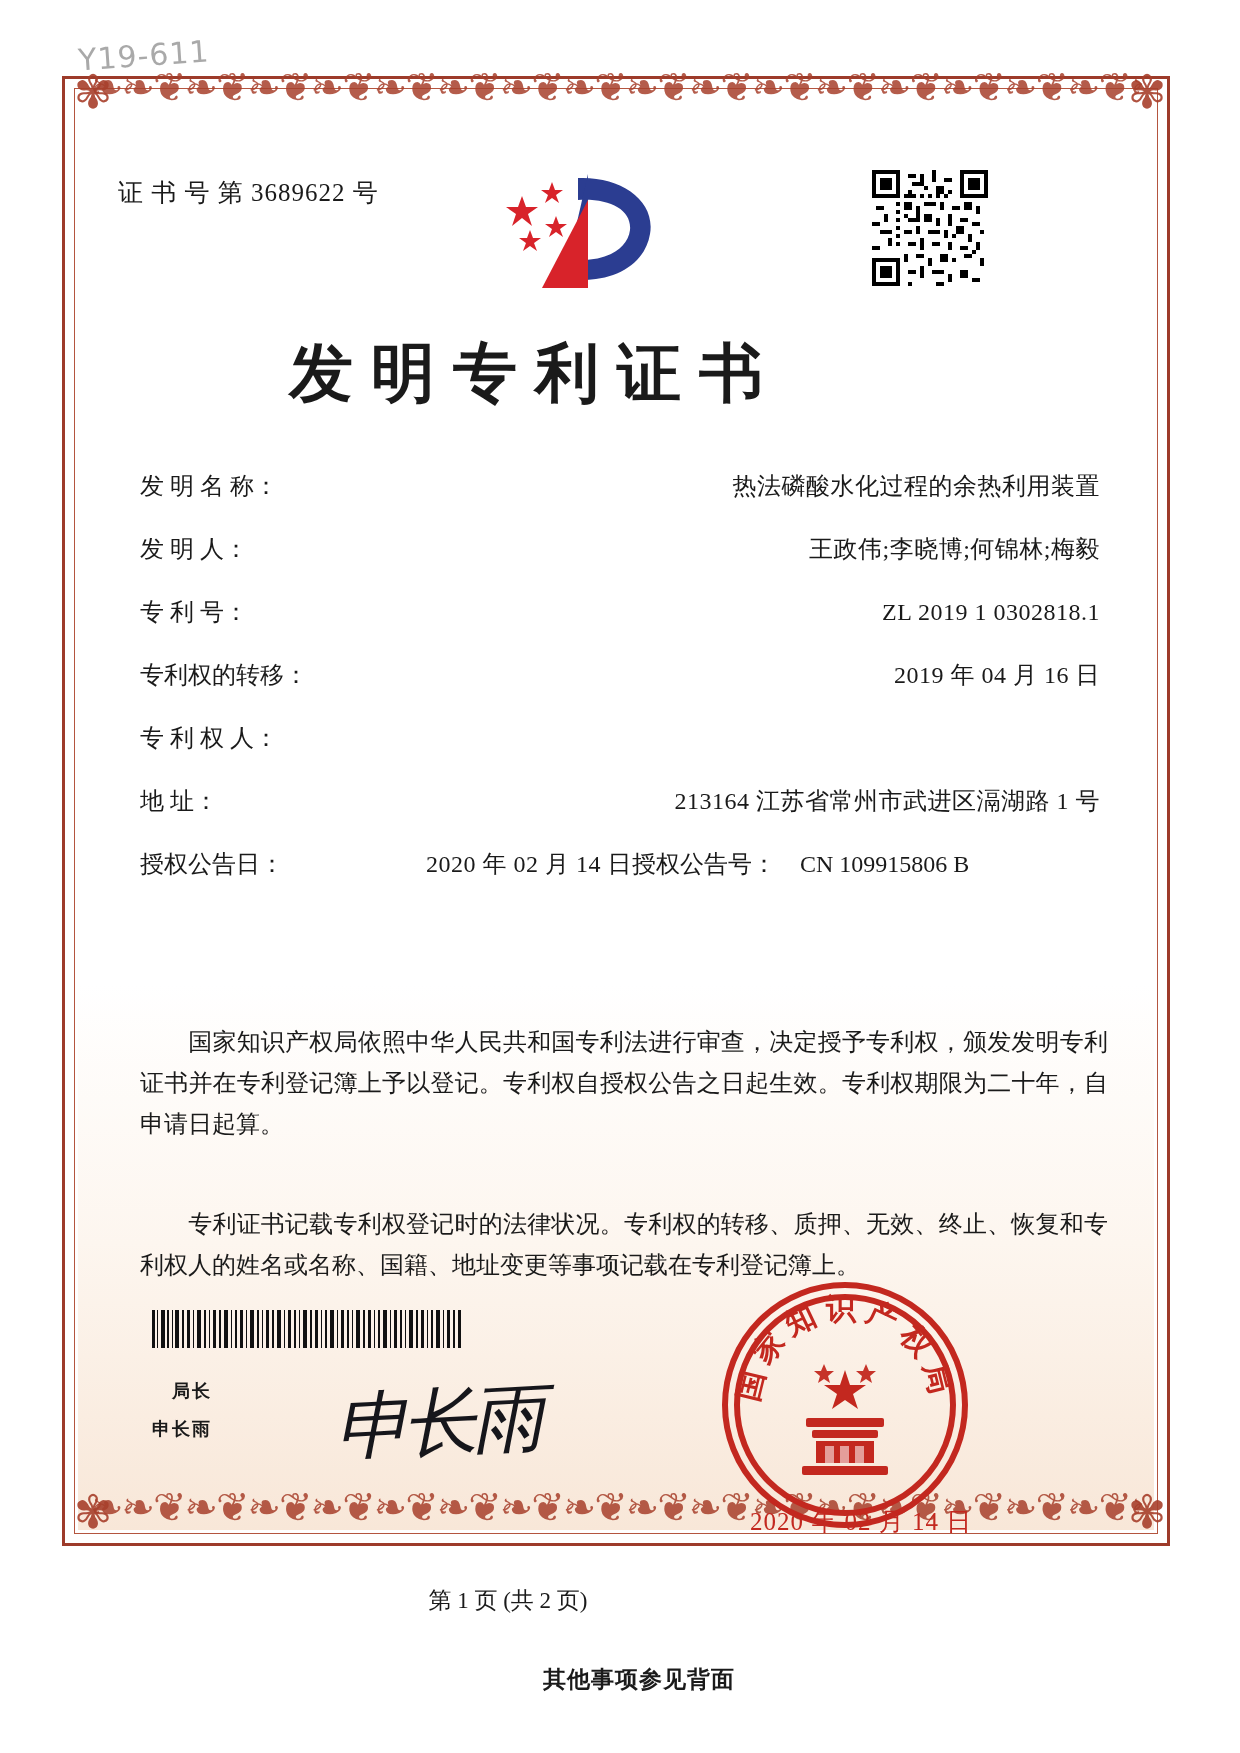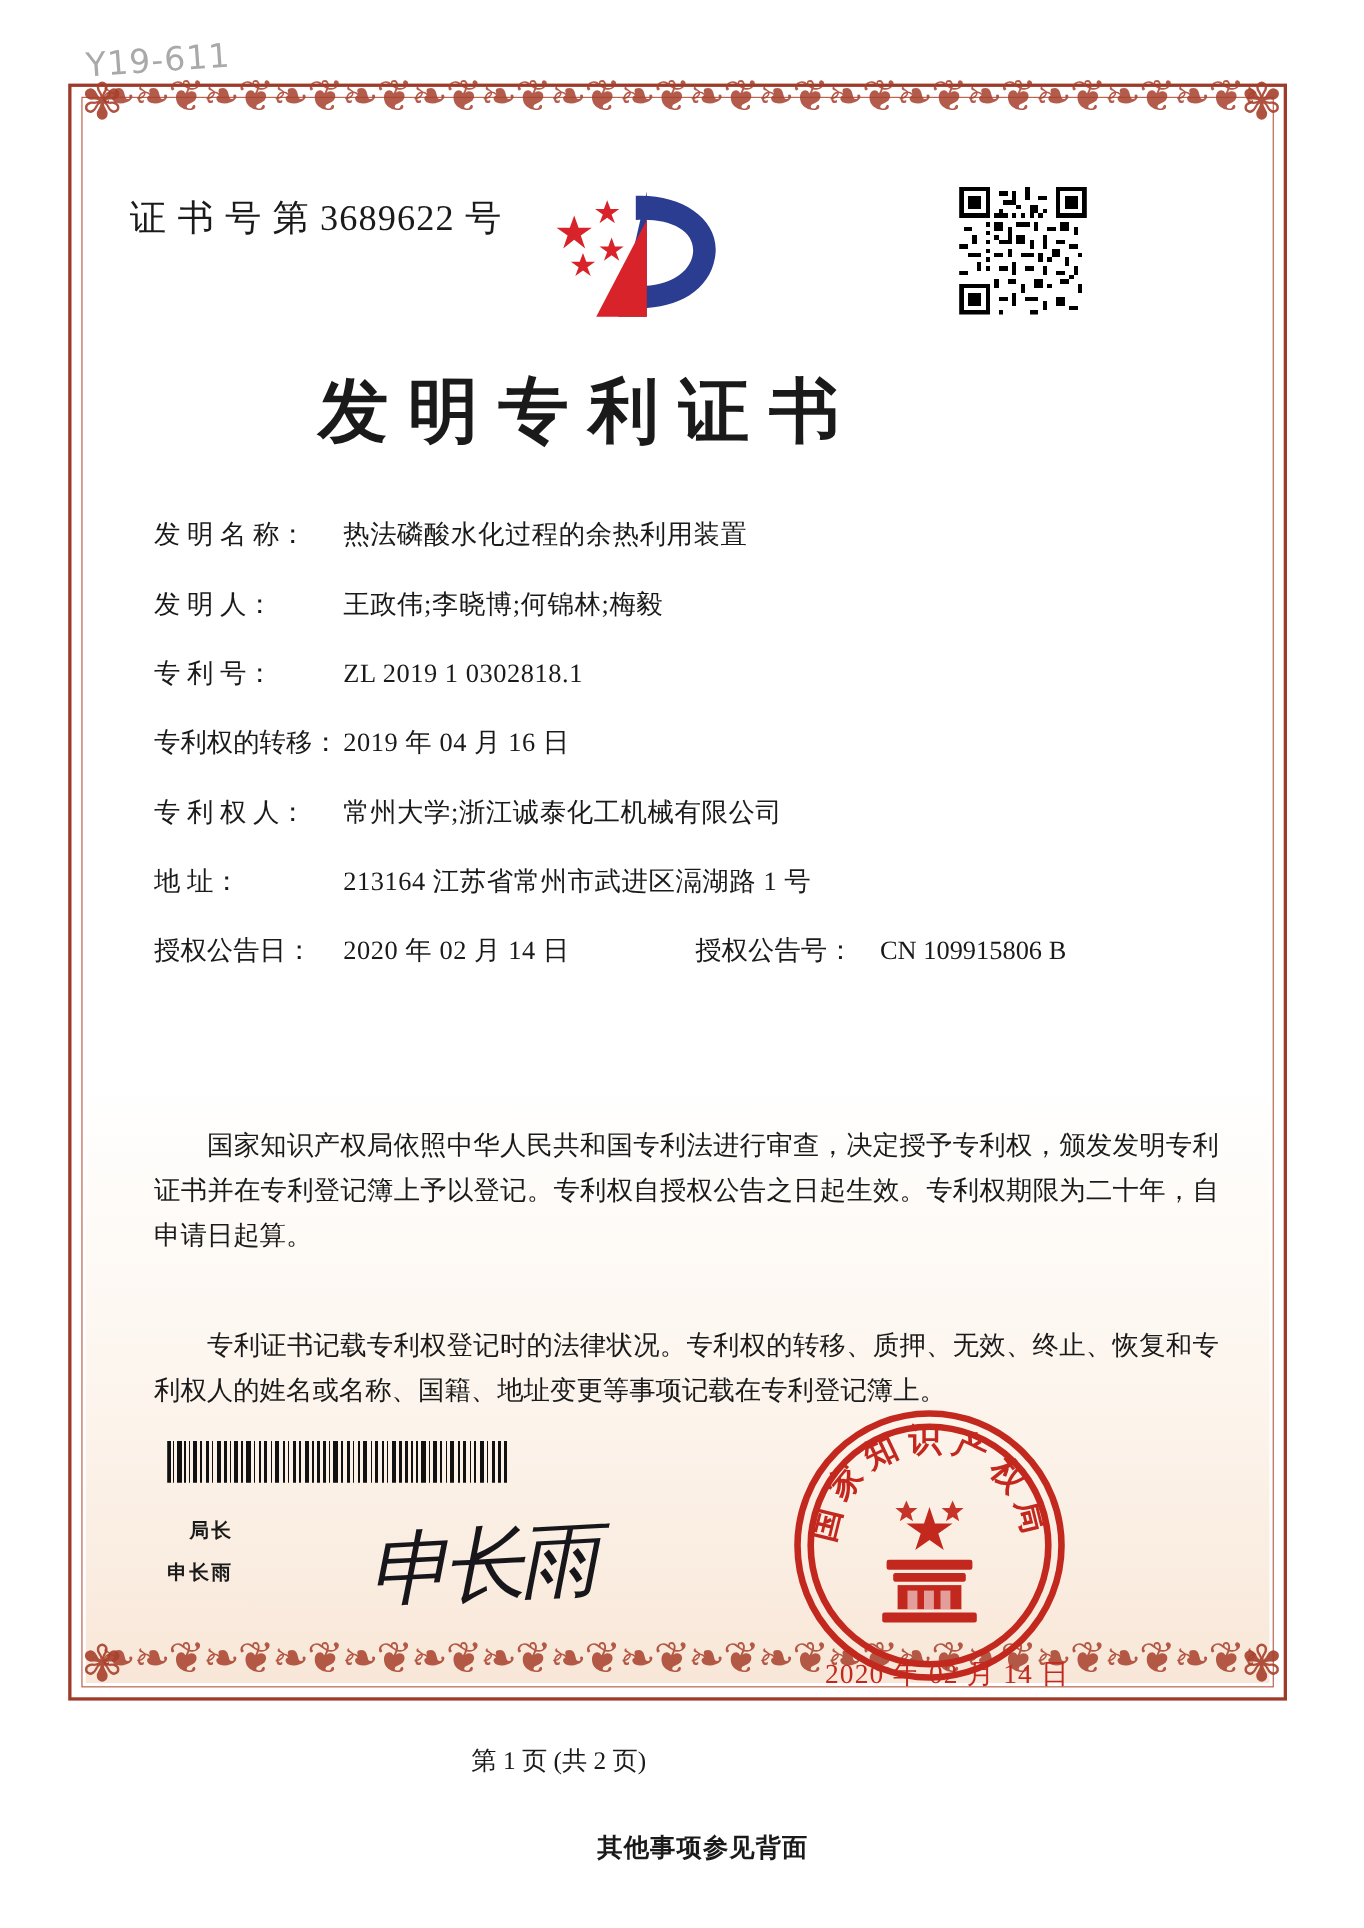--- a/index.html
+++ b/index.html
@@ -91,21 +91,21 @@
     height: 1438px;
     background: linear-gradient(180deg, #ffffff 0%, #ffffff 62%, #fdf6ef 80%, #f8e7d8 100%);
     z-index: 0;
   }
 
   
   .cert-no {
     position: absolute;
     left: 118px;
     top: 176px;
-    font-size: 33px;
+    font-size: 25px;
     letter-spacing: 1px;
   }
 
   .logo {
     position: absolute;
     left: 470px;
     top: 160px;
     width: 200px;
     height: 150px;
   }
@@ -147,20 +147,21 @@
   }
   .field-label {
     width: 172px;
     flex: none;
     letter-spacing: 0px;
     white-space: nowrap;
   }
   .field-value {
     flex: 1;
     letter-spacing: .5px;
+    text-align: right;
   }
   .field-row.dual .field-value { flex: none; width: 320px; }
   .field-label2 {
     width: 168px;
     flex: none;
     white-space: nowrap;
   }
   .field-value2 { flex: 1; }
 
   
@@ -391,21 +392,20 @@
     <span class="field-value">ZL 2019 1 0302818.1</span>
   </div>
 
   <div class="field-row">
     <span class="field-label">专利权的转移：</span>
     <span class="field-value">2019 年 04 月 16 日</span>
   </div>
 
   <div class="field-row">
     <span class="field-label">专 利 权 人：</span>
-    <span class="field-value">常州大学;浙江诚泰化工机械有限公司</span>
   </div>
 
   <div class="field-row">
     <span class="field-label">地 址：</span>
     <span class="field-value">213164 江苏省常州市武进区滆湖路 1 号</span>
   </div>
 
   <div class="field-row dual">
     <span class="field-label">授权公告日：</span>
     <span class="field-value">2020 年 02 月 14 日</span>

